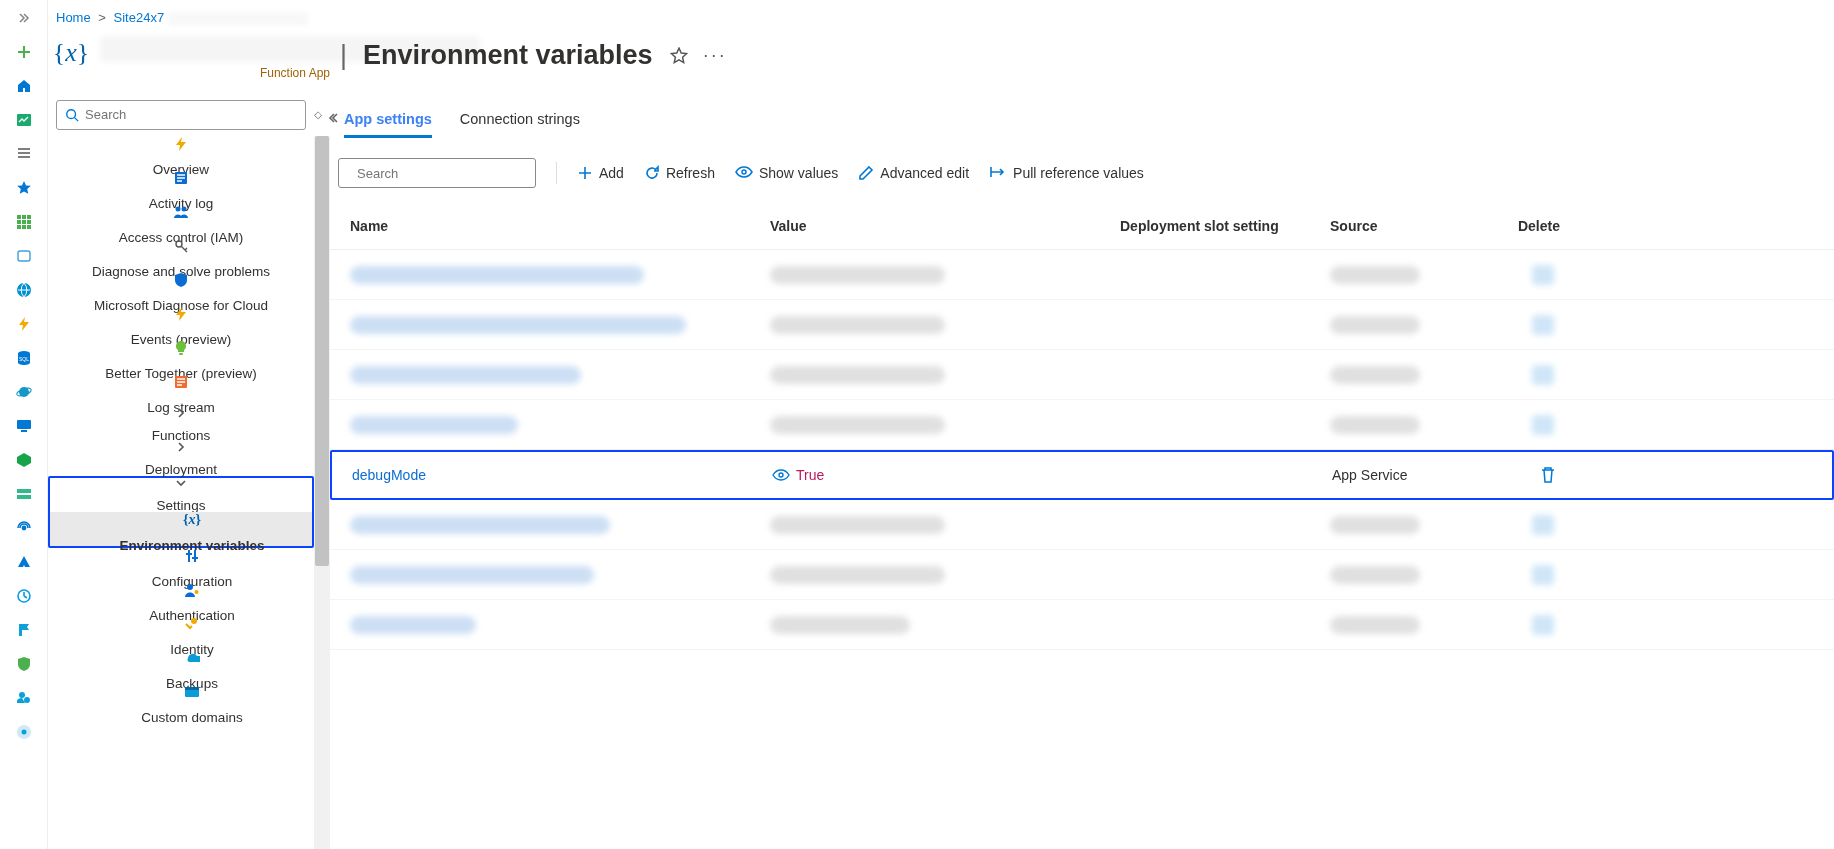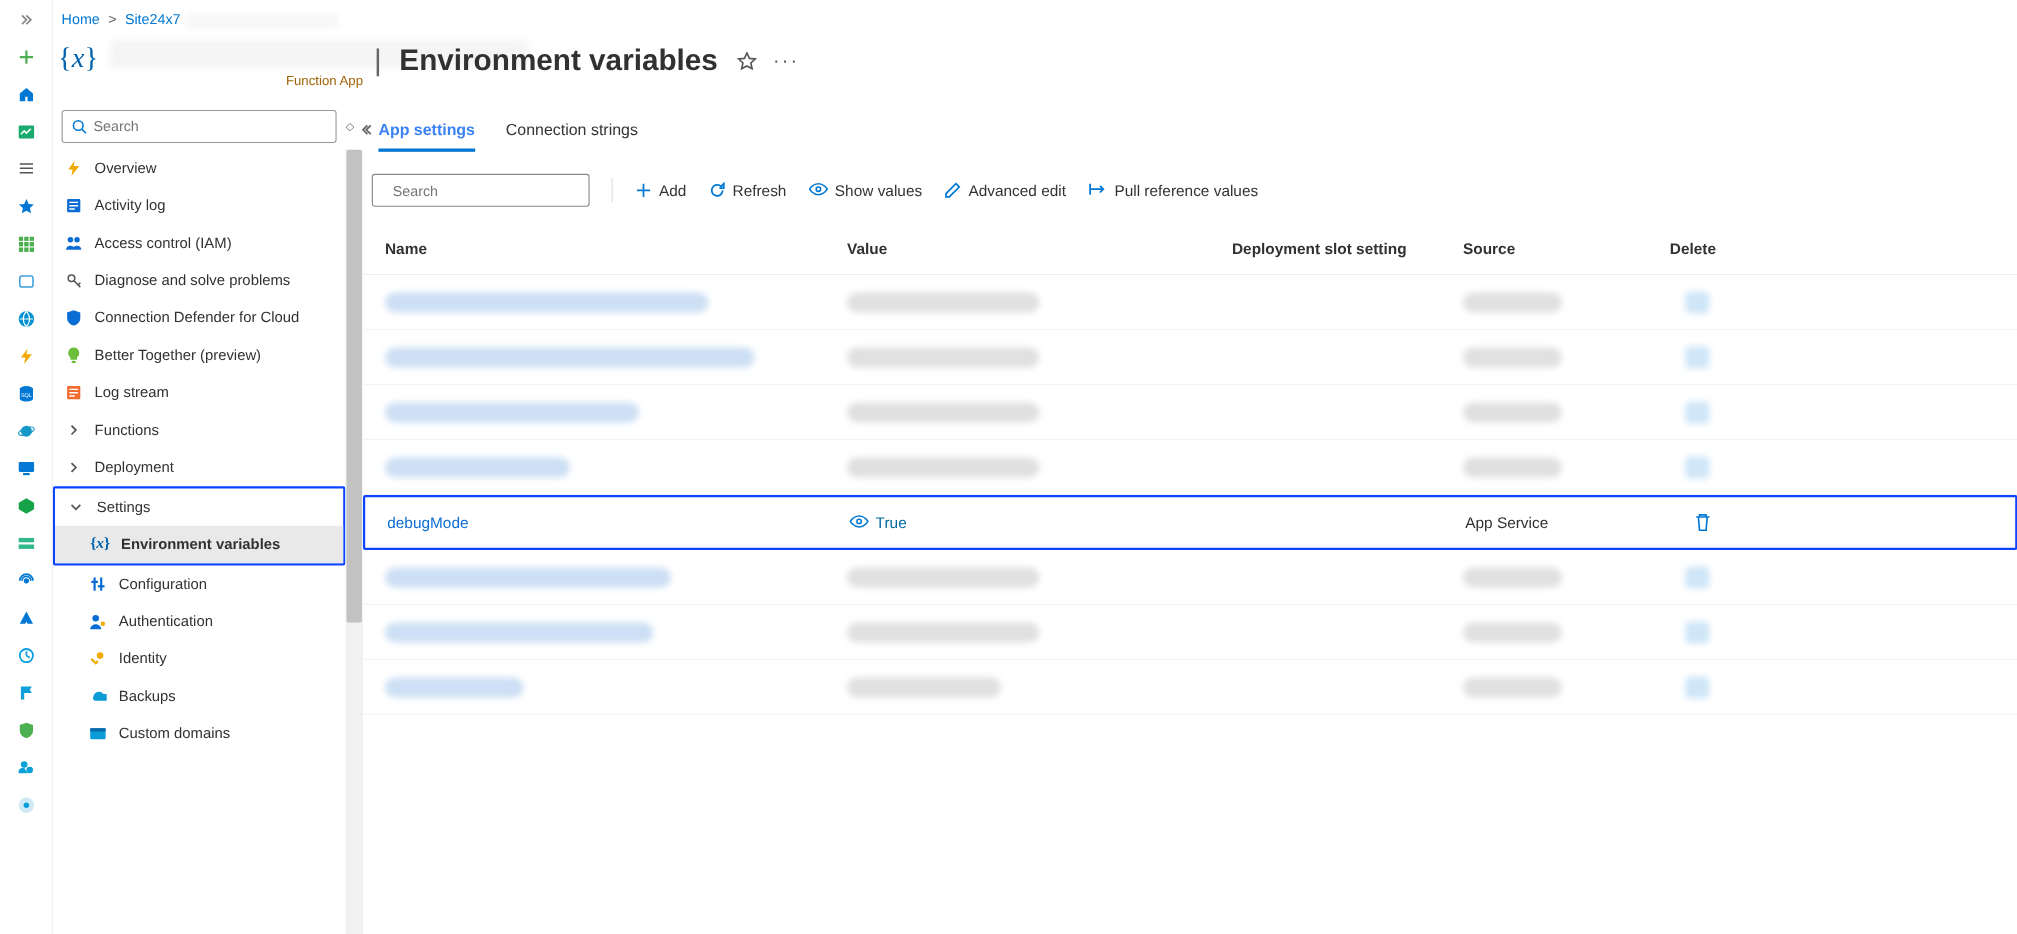--- a/index.html
+++ b/index.html
@@ -19,21 +19,21 @@
   .title-row { display:flex; align-items:flex-start; gap:12px; padding:4px 8px 0 6px; }
   .title-row .fx-icon { width:34px;height:34px; display:flex;align-items:center;justify-content:center; color:#0062ad; font-size:26px; font-family: "Times New Roman", serif; }
   .blur-title { width:380px;height:26px;background:#f5f5f5;border-radius:4px;filter:blur(3px); }
   .subtitle { font-size:12px; color:#a16207; margin-left:52px; margin-top:-4px;text-align:right;}
   .search-wrap { display:flex; align-items:center; gap:8px; padding:20px 8px 6px 8px;}
   .search-box { flex:1; height:30px; border:1px solid #999; border-radius:3px; display:flex; align-items:center; padding:0 8px; gap:6px; color:#666;}
   .search-box input { border:none; outline:none; flex:1; font-size:13px; color:#333;}
   .updn { font-size:10px; color:#666; cursor:pointer;}
   .menu-scroll { position:relative; flex:1; overflow:hidden;}
   .menu-items {}
-  .menu-item { display:flex; align-items:center; gap:10px; height:34px; padding:0 10px; cursor:pointer; font-size:13.5px;}
+  .menu-item { display:flex; align-items:center; gap:10px; height:34px; padding:0 10px; cursor:pointer; font-size:13.5px;flex-direction:column;}
   .menu-item.sub { padding-left:32px;}
   .menu-item .mi-icon { width:18px; display:flex; align-items:center; justify-content:center;}
   .menu-item.selected { background:#e9e9e9; font-weight:600; position:relative;}
   .menu-item.selected::before { content:""; position:absolute; left:-7px; top:0; bottom:0; width:3px; background:#0078d4;}
   .highlight-box { border:2px solid #0b44ff; border-radius:2px; }
   .scrollbar { position:absolute; right:0; top:0; width:16px; height:100%; background:#f1f1f1;}
   .scrollthumb { position:absolute; right:1px; top:0; width:14px; height:430px; background:#c2c2c2; border-radius:2px;}
   .scrollarrow { position:absolute; right:3px; width:10px;height:10px; color:#555; font-size:10px;}
 
   
@@ -57,21 +57,21 @@
   .thead, .trow { display:grid; grid-template-columns: 420px 350px 210px 150px 80px; align-items:center; padding:0 20px; }
   .thead { height:48px; font-weight:600; border-bottom:1px solid #eee;}
   .trow { height:50px; border-bottom:1px solid #f4f4f4;}
   .trow.hl { border:2px solid #0b44ff; border-radius:2px; }
   .trow.hl .name a{ color:#0b6dd4; text-decoration:none;}
   .blob { height:18px; border-radius:9px; filter:blur(3px);}
   .blob.nm{ background:#ccdff4; width:70%;}
   .blob.vl{ background:#e0e0e0; width:50%;}
   .blob.sc{ background:#e0e0e0; width:60%;}
   .blob.dl{ background:#cfe6f8; width:22px; height:20px; border-radius:4px; margin-left:auto;}
-  .value-cell { display:flex; gap:6px; color:#0369a1;}
+  .value-cell { display:flex; align-items:center; gap:6px; color:#be185d;}
   .delete-cell { display:flex; justify-content:flex-end; padding-right:6px;}
   
   svg { display:block; }
 </style>
 </head>
 <body>
 
 <div class="rail">
   <div class="rail-item">
       <svg width="14" height="14" viewBox="0 0 14 14">
@@ -272,21 +272,29 @@
             </svg>
           </span>
           <span>Diagnose and solve problems</span>
         </div>
       <div class="menu-item">
           <span class="mi-icon">
             <svg width="16" height="16" viewBox="0 0 16 16" fill="#0b6dd4">
               <path d="M8 1l6 2v5c0 4-3 6-6 7-3-1-6-3-6-7V3z"></path>
             </svg>
           </span>
-          <span>Connection Defender for Cloud</span>
+          <span>Microsoft Diagnose for Cloud</span>
+        </div>
+      <div class="menu-item">
+          <span class="mi-icon">
+            <svg width="16" height="16" viewBox="0 0 16 16" fill="#f2a900">
+              <path d="M9 1L3 9h4l-1 6 7-9H8z"></path>
+            </svg>
+          </span>
+          <span>Events (preview)</span>
         </div>
       <div class="menu-item">
           <span class="mi-icon">
             <svg width="16" height="16" viewBox="0 0 16 16" fill="#6bbf3a">
               <path d="M8 1a5 5 0 00-3 9v2h6v-2a5 5 0 00-3-9z"></path>
               <rect x="6" y="13" width="4" height="2" rx="1"></rect>
             </svg>
           </span>
           <span>Better Together (preview)</span>
         </div>

